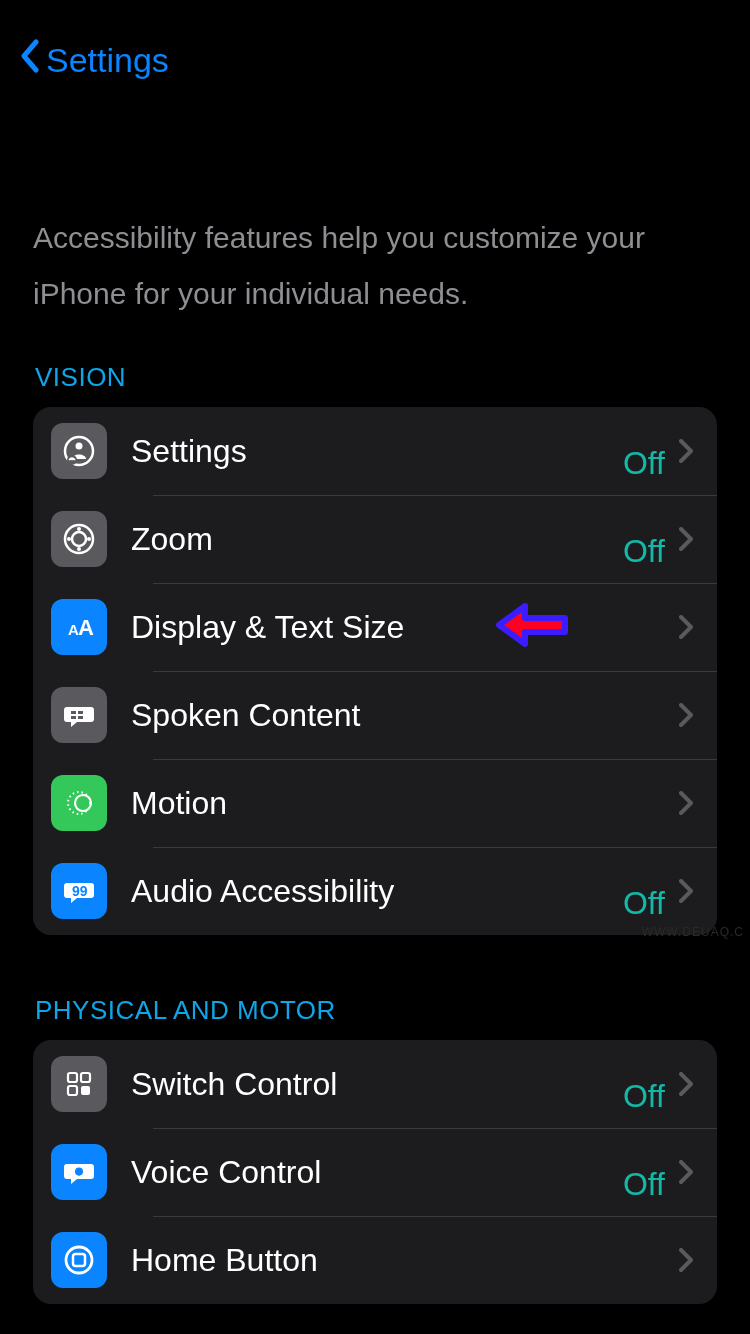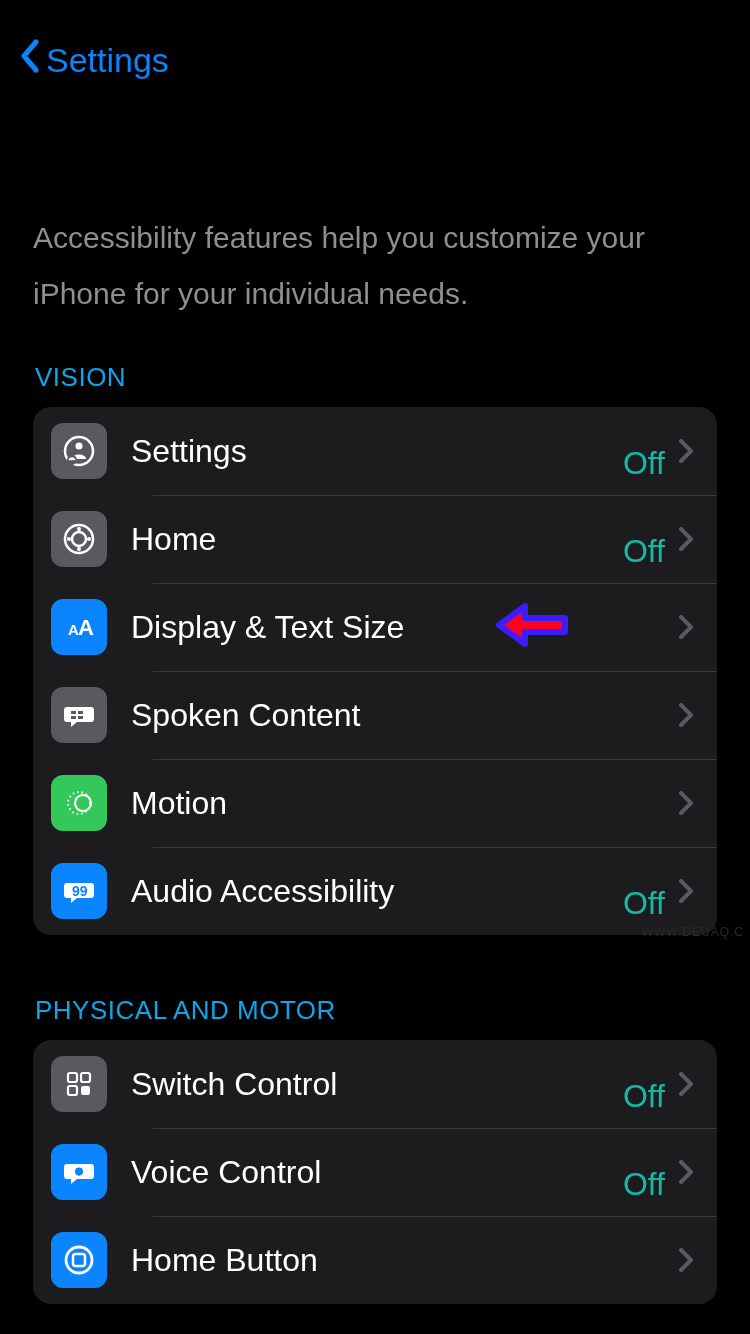--- a/index.html
+++ b/index.html
@@ -67,21 +67,21 @@
       <div class="icon-wrap ic-gray">
         <svg width="36" height="36" viewBox="0 0 36 36">
             <circle cx="18" cy="18" r="14" fill="none" stroke="#fff" stroke-width="2.5"></circle>
             <circle cx="18" cy="18" r="7" fill="none" stroke="#fff" stroke-width="2.5"></circle>
             <circle cx="18" cy="8" r="2" fill="#fff"></circle>
             <circle cx="18" cy="28" r="2" fill="#fff"></circle>
             <circle cx="8" cy="18" r="2" fill="#fff"></circle>
             <circle cx="28" cy="18" r="2" fill="#fff"></circle>
           </svg>
       </div>
-      <div class="row-label">Home</div>
+      <div class="row-label">Zoom</div>
       <div class="row-status">Off</div>
       <div class="chevron-right-icon">
           <svg width="14" height="24" viewBox="0 0 14 24">
             <polyline points="2,2 12,12 2,22" fill="none" stroke="#5a5a5e" stroke-width="4" stroke-linecap="round" stroke-linejoin="round"></polyline>
           </svg>
         </div>
     </div>
 
     <div class="row" style="position:relative;">
       <div class="icon-wrap ic-blue">

